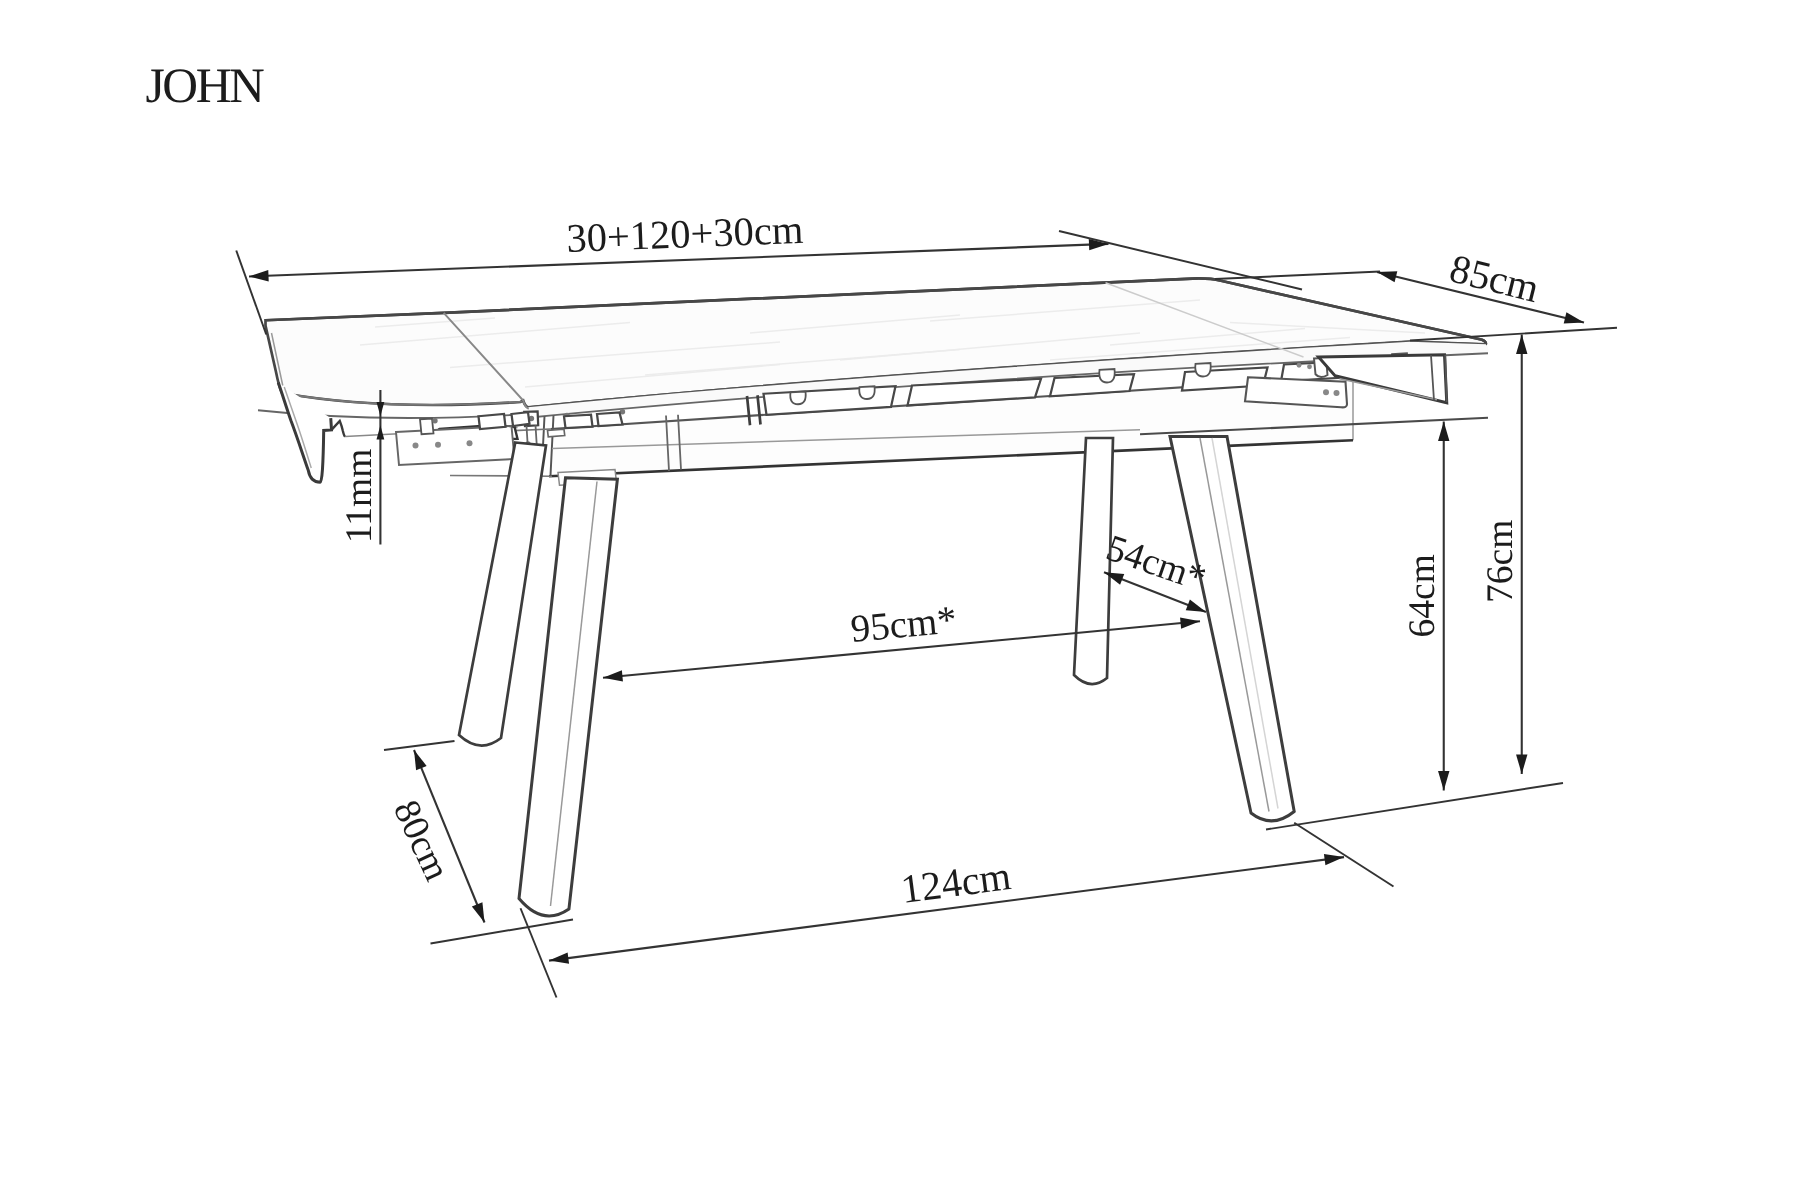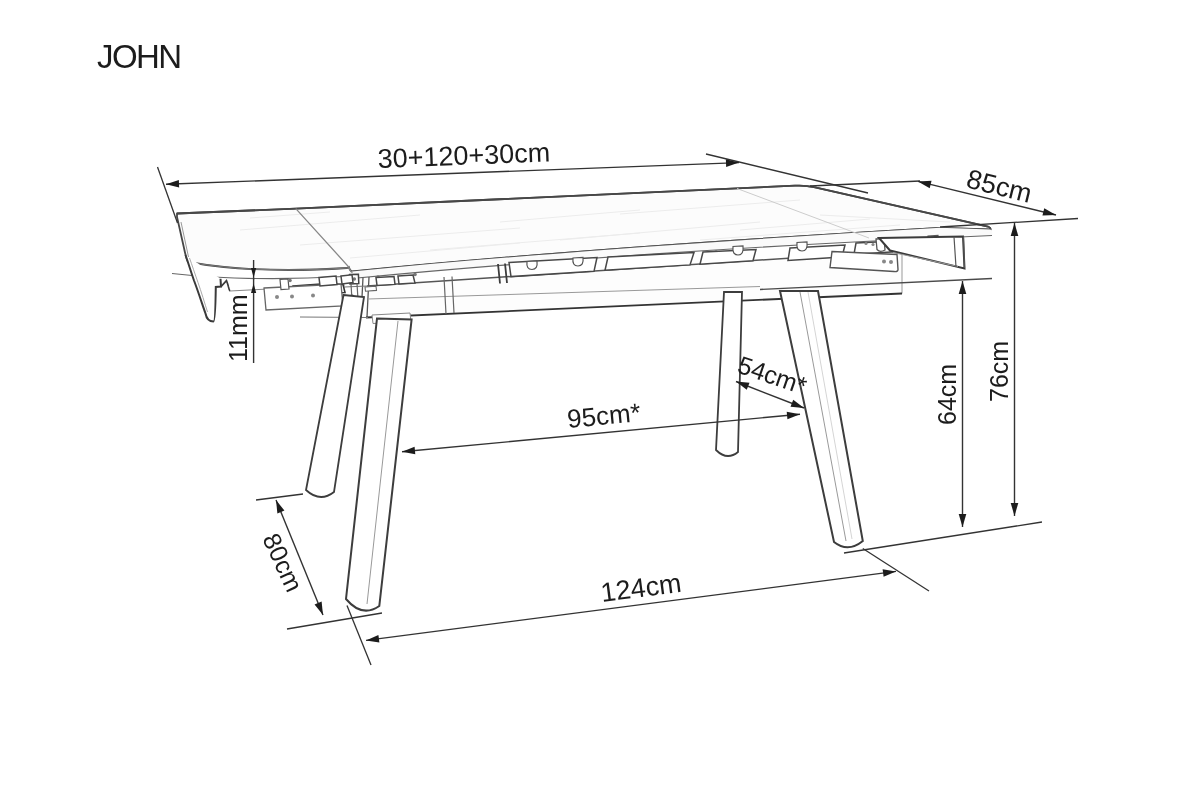--- a/index.html
+++ b/index.html
@@ -1,17 +1,17 @@
 <!DOCTYPE html>
 <html><head>
 <meta charset="utf-8">
 <style>
   html,body{margin:0;padding:0;background:#ffffff;}
   .page{width:1200px;height:800px;position:relative;overflow:hidden;background:#ffffff;
-        font-family:Liberation Sans, sans-serif;}
+        font-family:Liberation Serif, serif;}
   svg{position:absolute;left:0;top:0;}
   text{fill:#1c1c1c;}
 </style>
 </head>
 <body>
 <div class="page">
 <svg width="1200" height="800" viewBox="0 0 1200 800">
 <defs>
 </defs>
 

